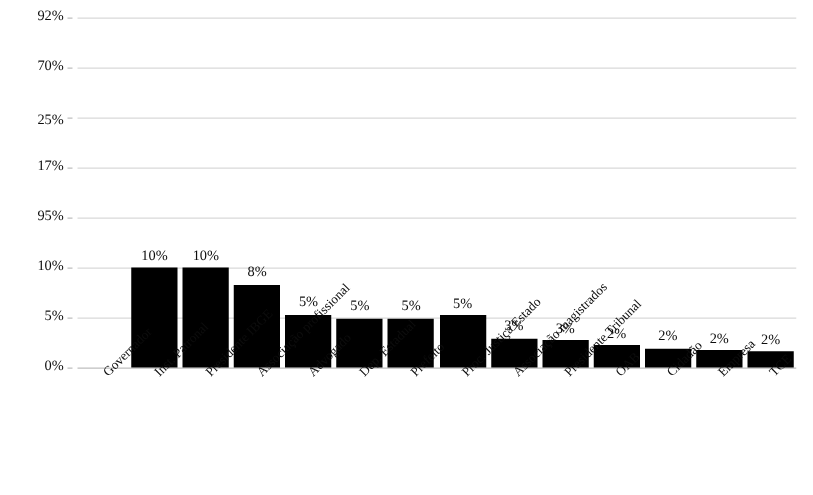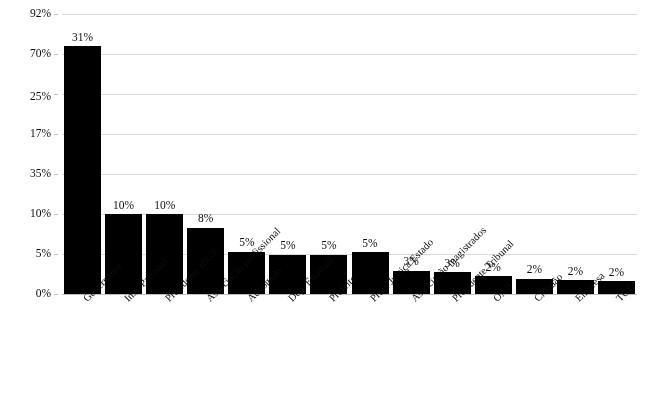--- a/index.html
+++ b/index.html
@@ -126,21 +126,21 @@
 
 <div id="chart-root">
 
   <div class="y-axis-labels">
       <div class="y-tick" style="top: 288px;">0%</div>
       <div class="y-tick-mark" style="top: 294px;"></div>
       <div class="y-tick" style="top: 248px;">5%</div>
       <div class="y-tick-mark" style="top: 254px;"></div>
       <div class="y-tick" style="top: 208px;">10%</div>
       <div class="y-tick-mark" style="top: 214px;"></div>
-      <div class="y-tick" style="top: 168px;">35%</div>
+      <div class="y-tick" style="top: 168px;">95%</div>
       <div class="y-tick-mark" style="top: 174px;"></div>
       <div class="y-tick" style="top: 128px;">17%</div>
       <div class="y-tick-mark" style="top: 134px;"></div>
       <div class="y-tick" style="top: 91px;">25%</div>
       <div class="y-tick-mark" style="top: 94px;"></div>
       <div class="y-tick" style="top: 48px;">70%</div>
       <div class="y-tick-mark" style="top: 54px;"></div>
       <div class="y-tick" style="top: 8px;">92%</div>
       <div class="y-tick-mark" style="top: 14px;"></div>
     </div>
@@ -150,24 +150,20 @@
       <div class="gridline" style="top: 240px;"></div>
       <div class="gridline" style="top: 200px;"></div>
       <div class="gridline" style="top: 160px;"></div>
       <div class="gridline" style="top: 120px;"></div>
       <div class="gridline" style="top: 80px;"></div>
       <div class="gridline" style="top: 40px;"></div>
       <div class="gridline" style="top: 0px;"></div>
     </div>
 
   <div class="bars-layer">
-      <div class="bar-slot" style="left: 0px; width: 41.0714px;">
-        <div class="bar" title="Governador 31%" style="height: 248px; background: rgb(0, 0, 0);"></div>
-        <div class="bar-label" style="bottom: 251px;">31%</div>
-      </div>
       <div class="bar-slot" style="left: 41.0714px; width: 41.0714px;">
         <div class="bar" title="Inst. Patronal 10%" style="height: 80px; background: rgb(0, 0, 0);"></div>
         <div class="bar-label" style="bottom: 83px;">10%</div>
       </div>
       <div class="bar-slot" style="left: 82.1429px; width: 41.0714px;">
         <div class="bar" title="Presidente IBGE 10%" style="height: 80px; background: rgb(0, 0, 0);"></div>
         <div class="bar-label" style="bottom: 83px;">10%</div>
       </div>
       <div class="bar-slot" style="left: 123.214px; width: 41.0714px;">
         <div class="bar" title="Associação profissional 8%" style="height: 66.4px; background: rgb(0, 0, 0);"></div>

